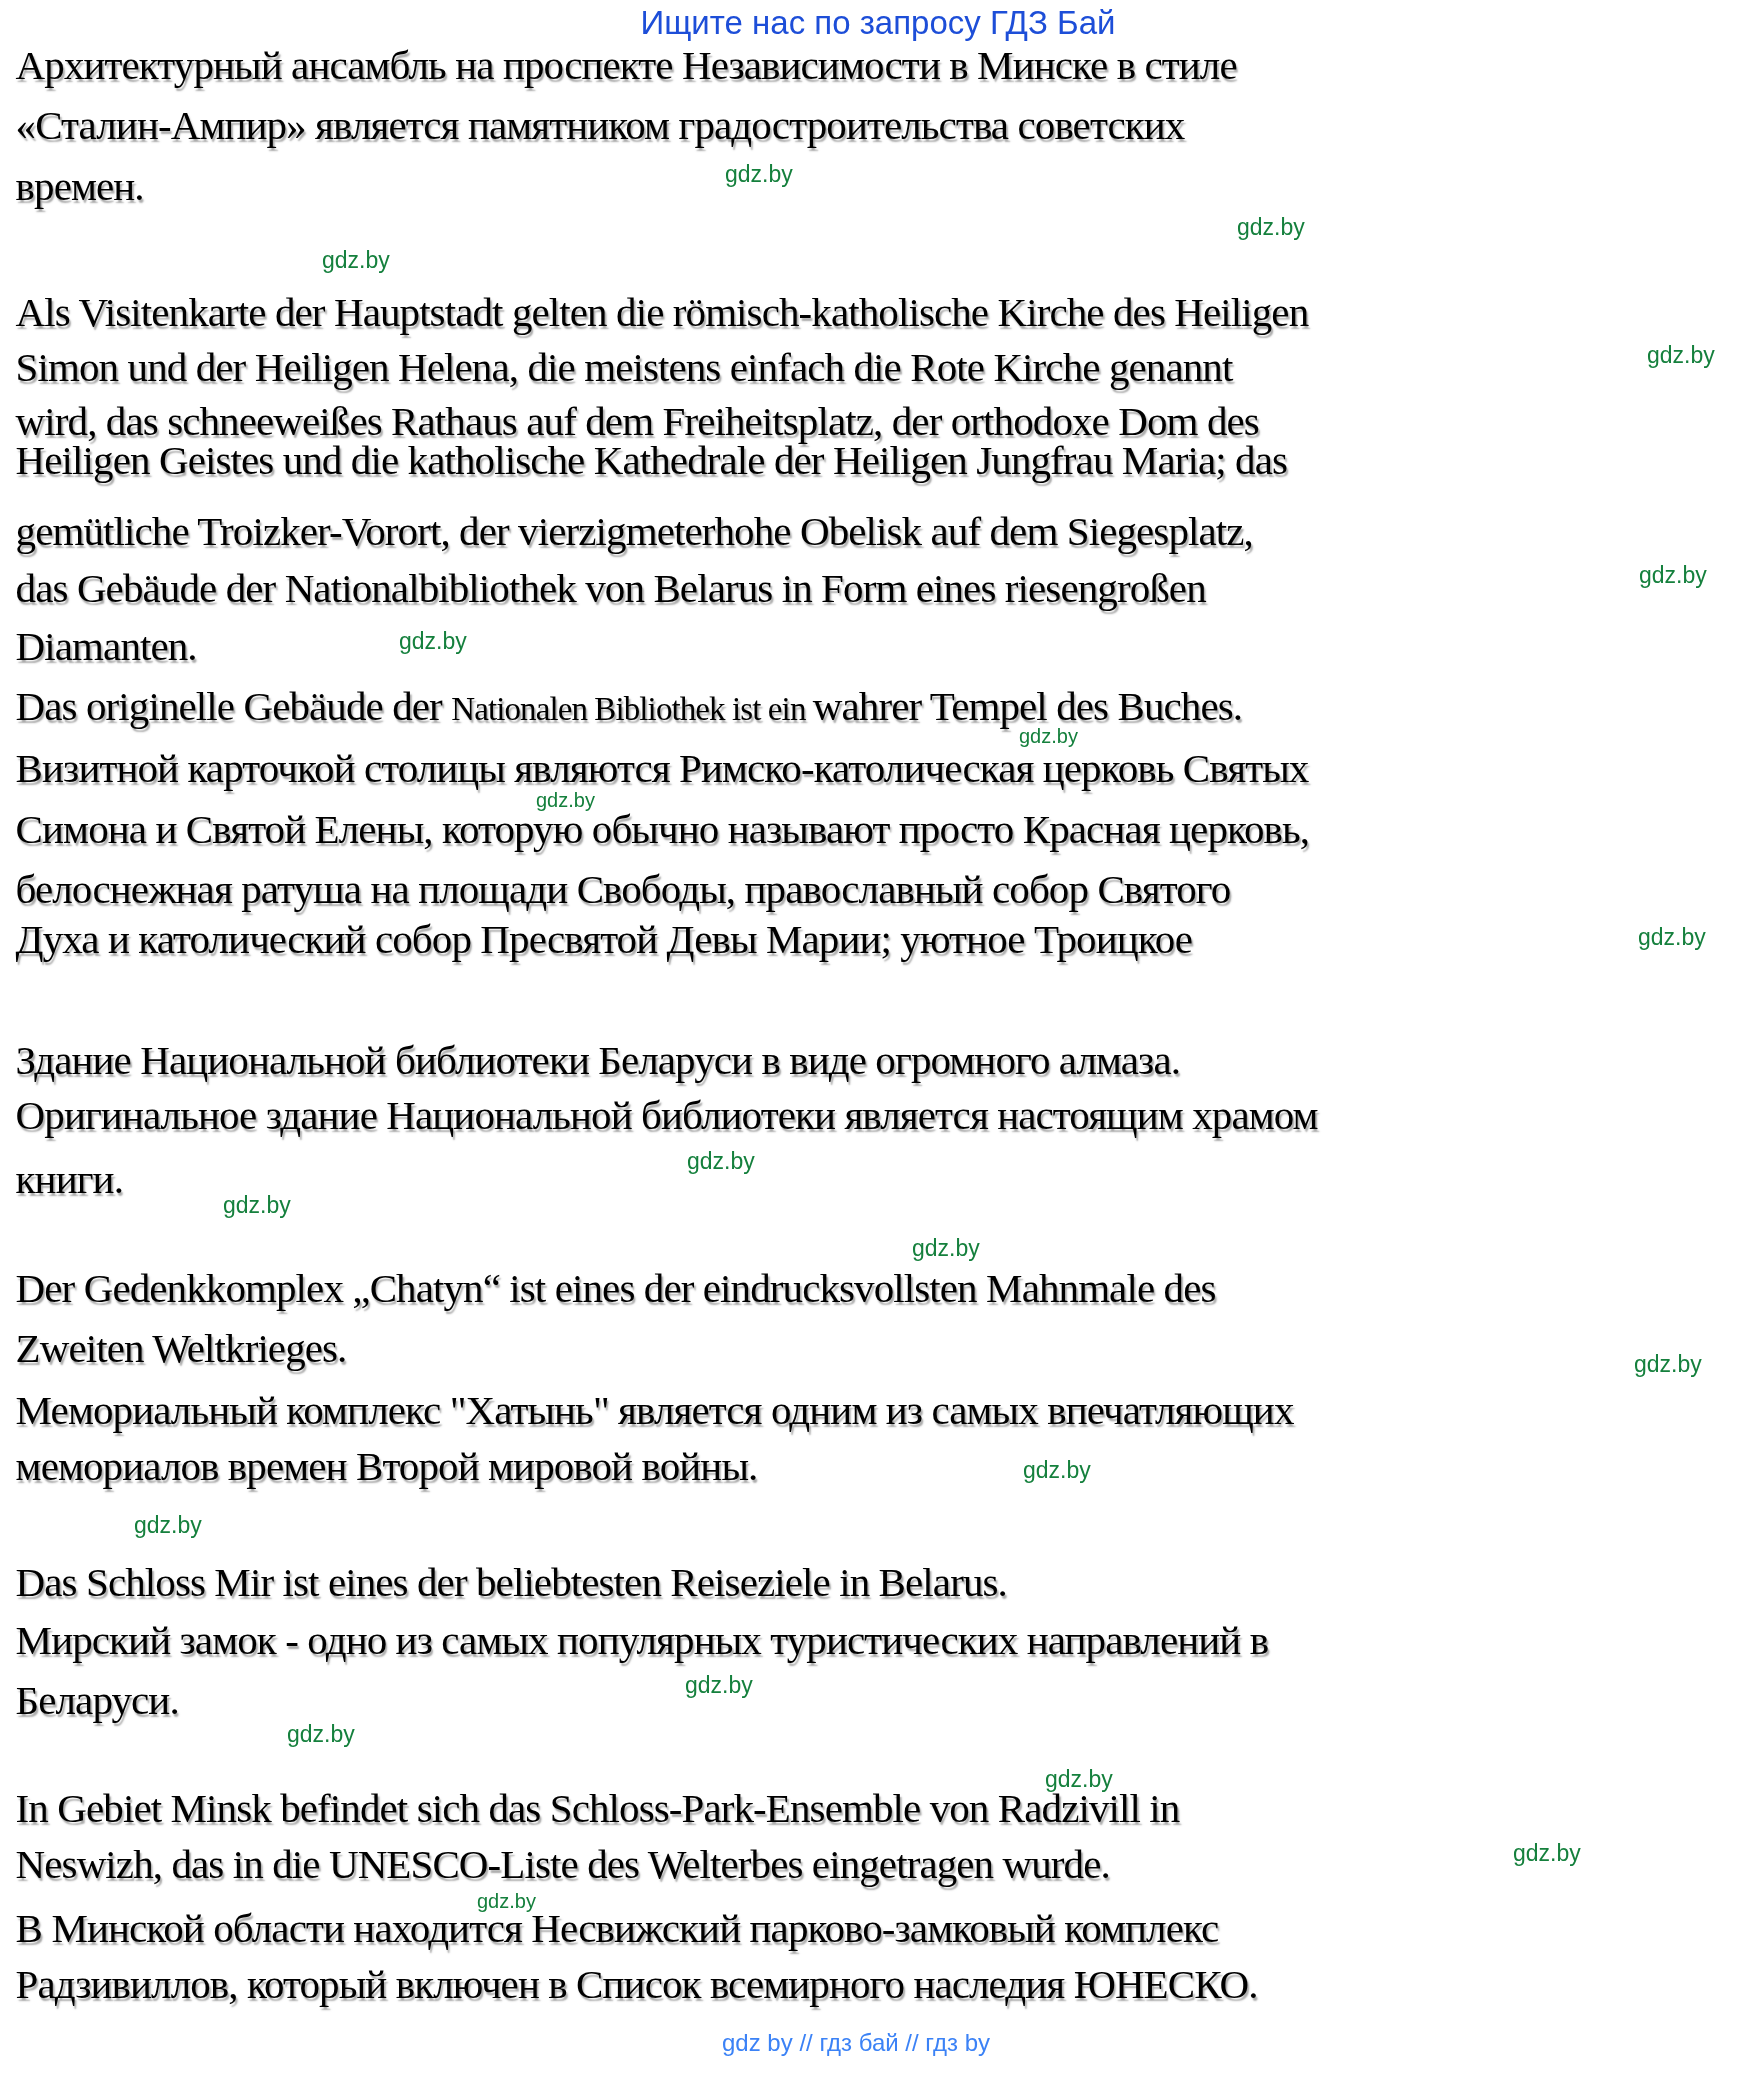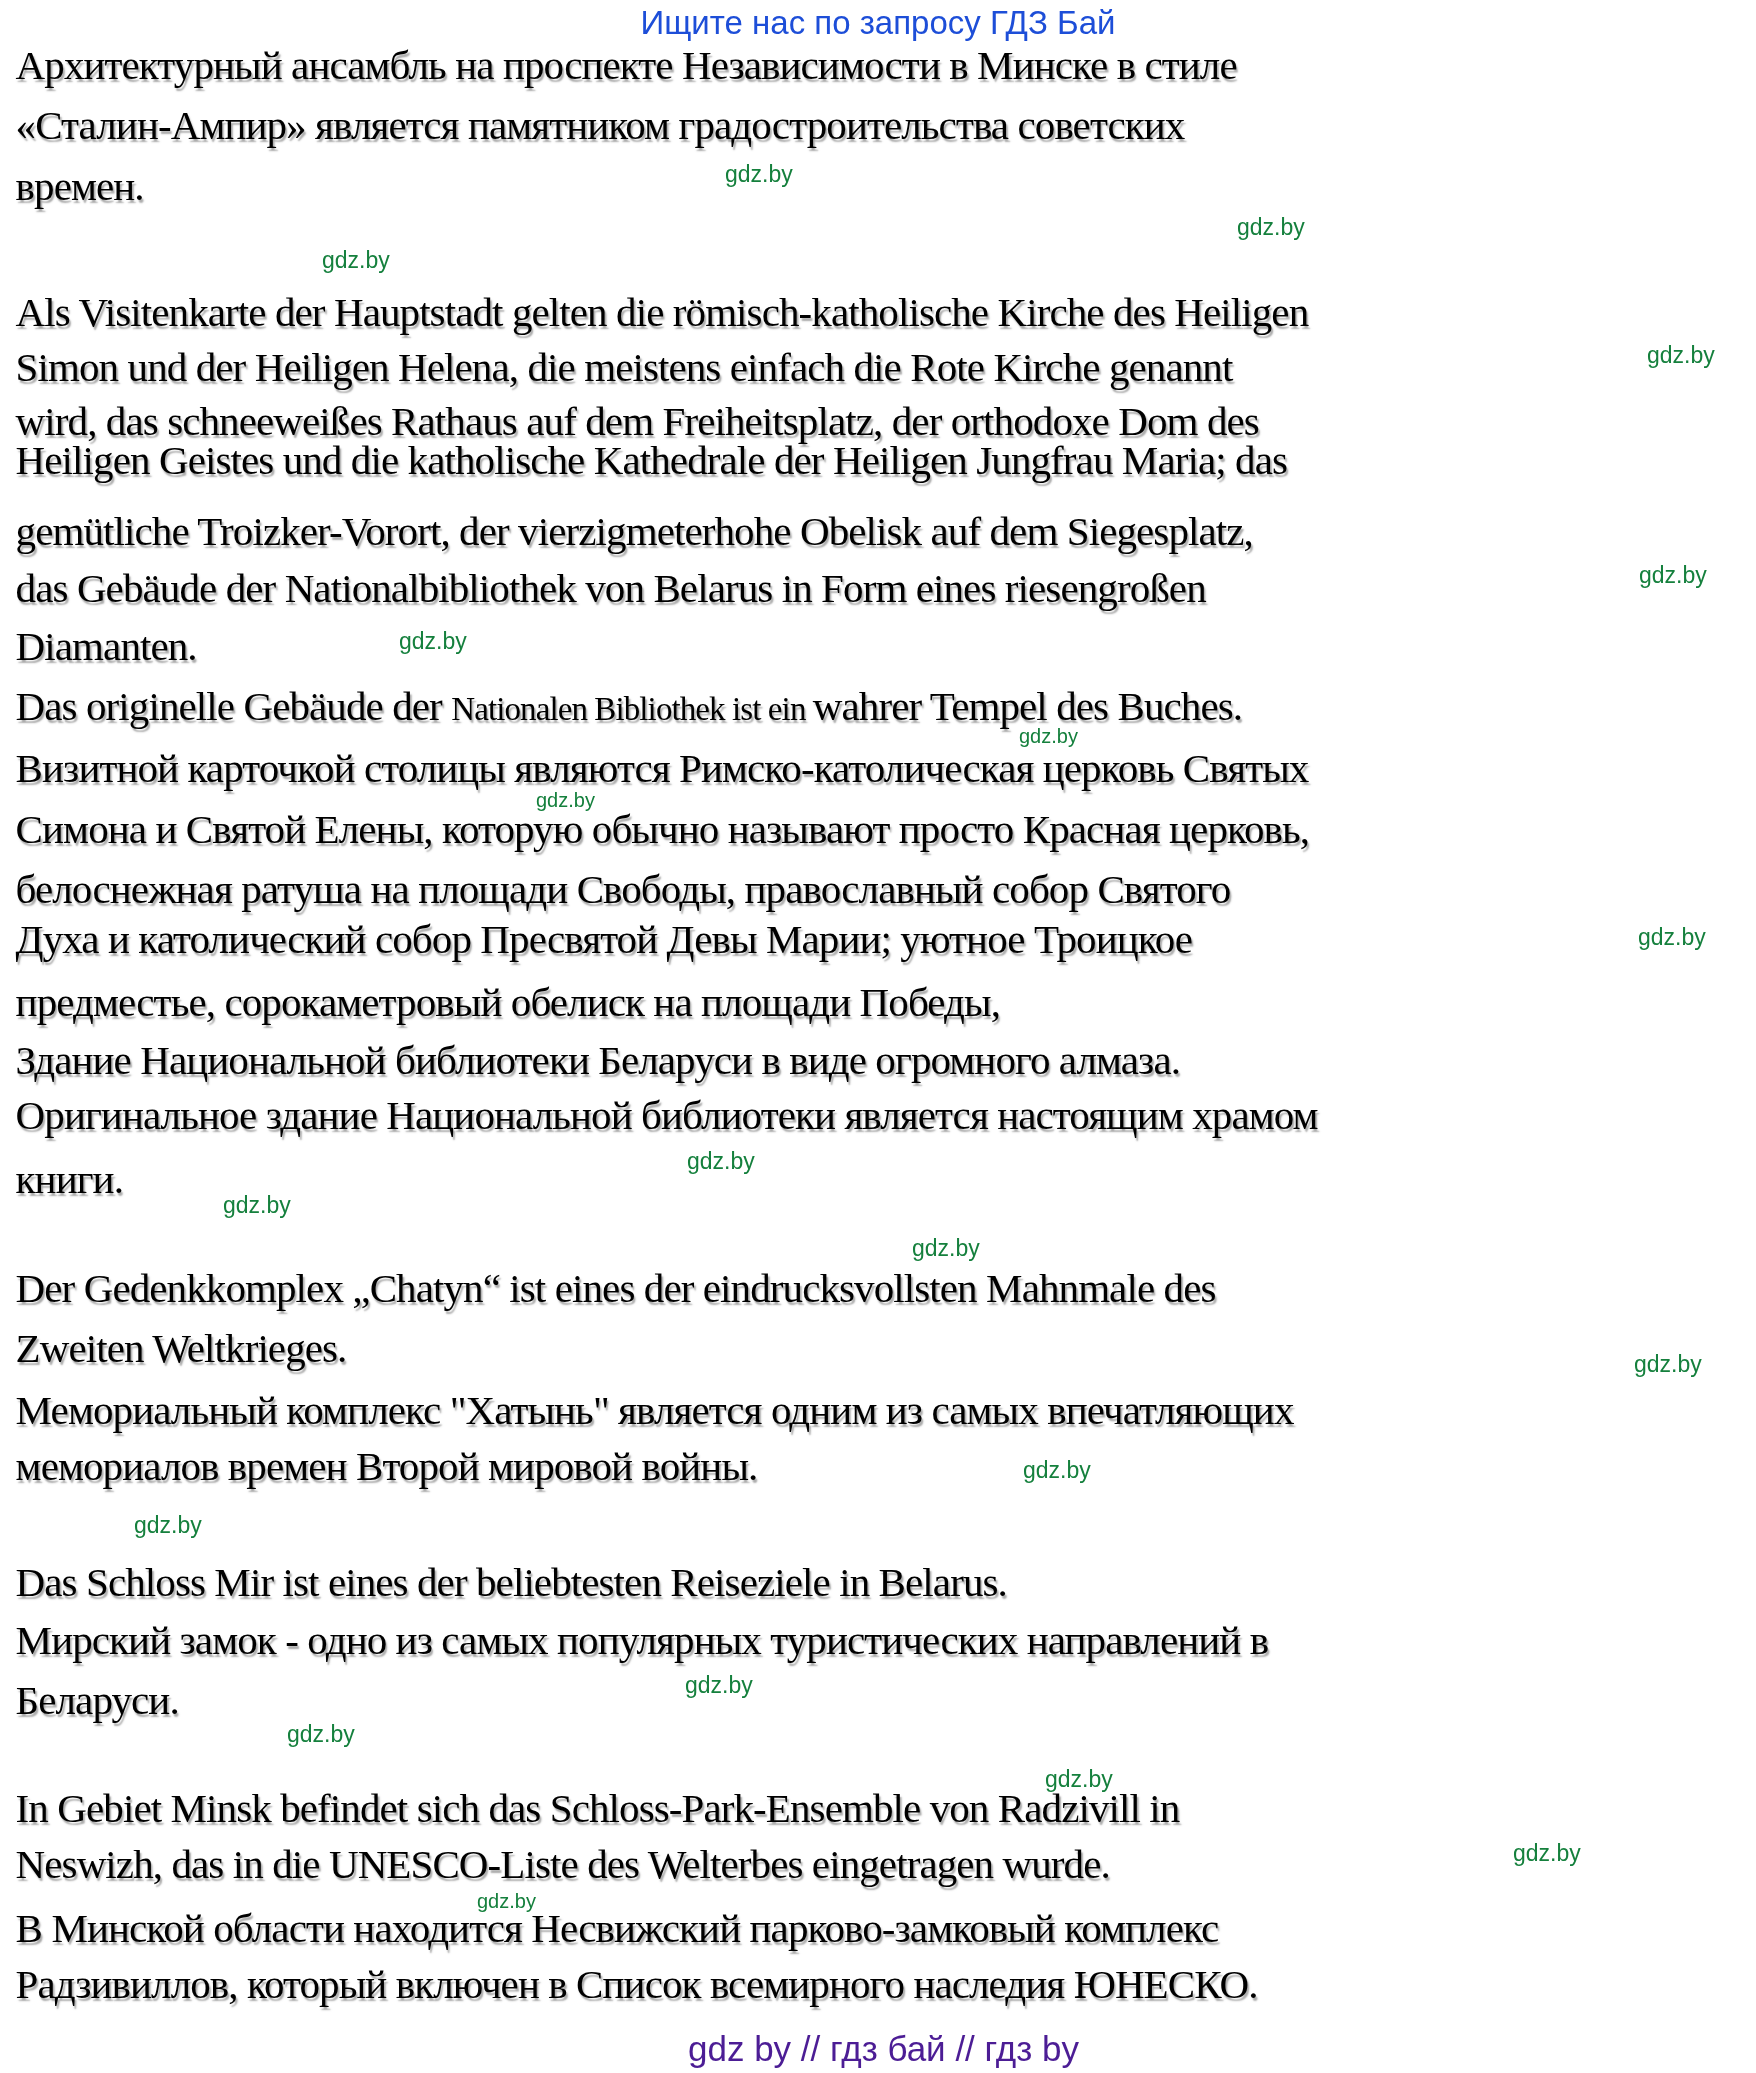--- a/index.html
+++ b/index.html
@@ -41,24 +41,24 @@
     top: 3.5px; left: 50%;
     transform: translateX(-50%);
     font-family: Liberation Sans, sans-serif;
     font-size: 33px;
     color: #1d4ed8;
     white-space: nowrap;
   }
 
   .footer {
     position: absolute;
-    top: 2029px; left: 688px;
+    top: 2029px; left: 722px;
     font-family: "Liberation Sans", "DejaVu Sans", sans-serif;
-    font-size: 35px;
-    color: #4c1d95;
+    font-size: 24px;
+    color: #3b82f6;
     white-space: nowrap;
   }
 </style>
 </head>
 <body>
 
 <div class="page">
 
   <div class="promo">Ищите нас по запросу ГДЗ Бай</div>
 
@@ -73,21 +73,20 @@
   <div class="tl" style="top:511px">gemütliche Troizker-Vorort, der vierzigmeterhohe Obelisk auf dem Siegesplatz,</div>
   <div class="tl" style="top:568px">das Gebäude der Nationalbibliothek von Belarus in Form eines riesengroßen</div>
   <div class="tl" style="top:626px">Diamanten.</div>
 
   <div class="tl" style="top:686px"><span>Das originelle Gebäude der </span><span class="sm">Nationalen Bibliothek ist ein </span><span>wahrer Tempel des Buches.</span></div>
 
   <div class="tl" style="top:748px">Визитной карточкой столицы являются Римско-католическая церковь Святых</div>
   <div class="tl" style="top:809px">Симона и Святой Елены, которую обычно называют просто Красная церковь,</div>
   <div class="tl" style="top:869px">белоснежная ратуша на площади Свободы, православный собор Святого</div>
   <div class="tl" style="top:919px">Духа и католический собор Пресвятой Девы Марии; уютное Троицкое</div>
-  <div class="tl" style="top:982px">предместье, сорокаметровый обелиск на площади Победы,</div>
   <div class="tl" style="top:1040px">Здание Национальной библиотеки Беларуси в виде огромного алмаза.</div>
   <div class="tl" style="top:1095px">Оригинальное здание Национальной библиотеки является настоящим храмом</div>
   <div class="tl" style="top:1159px">книги.</div>
 
   <div class="tl" style="top:1268px">Der Gedenkkomplex „Chatyn“ ist eines der eindrucksvollsten Mahnmale des</div>
   <div class="tl" style="top:1328px">Zweiten Weltkrieges.</div>
 
   <div class="tl" style="top:1390px">Мемориальный комплекс "Хатынь" является одним из самых впечатляющих</div>
   <div class="tl" style="top:1446px">мемориалов времен Второй мировой войны.</div>
 

